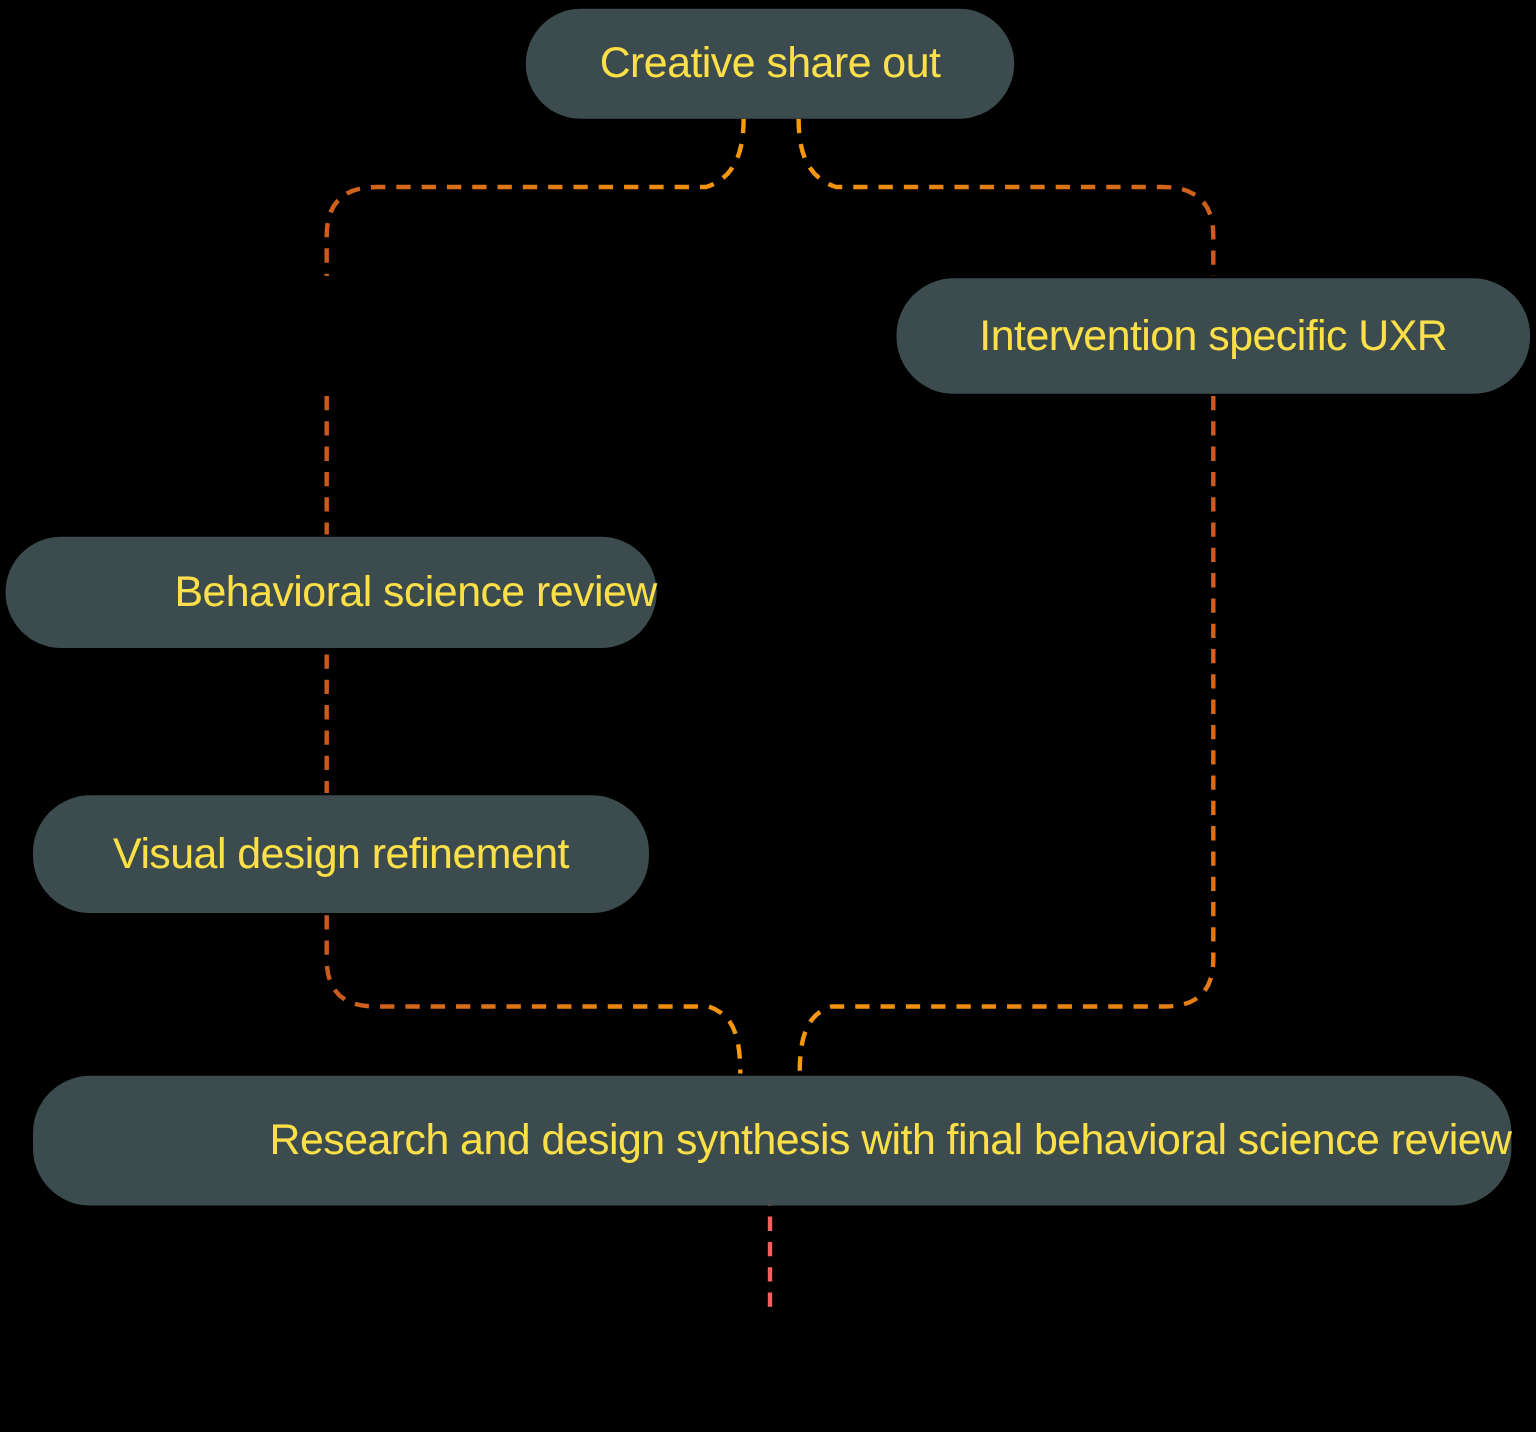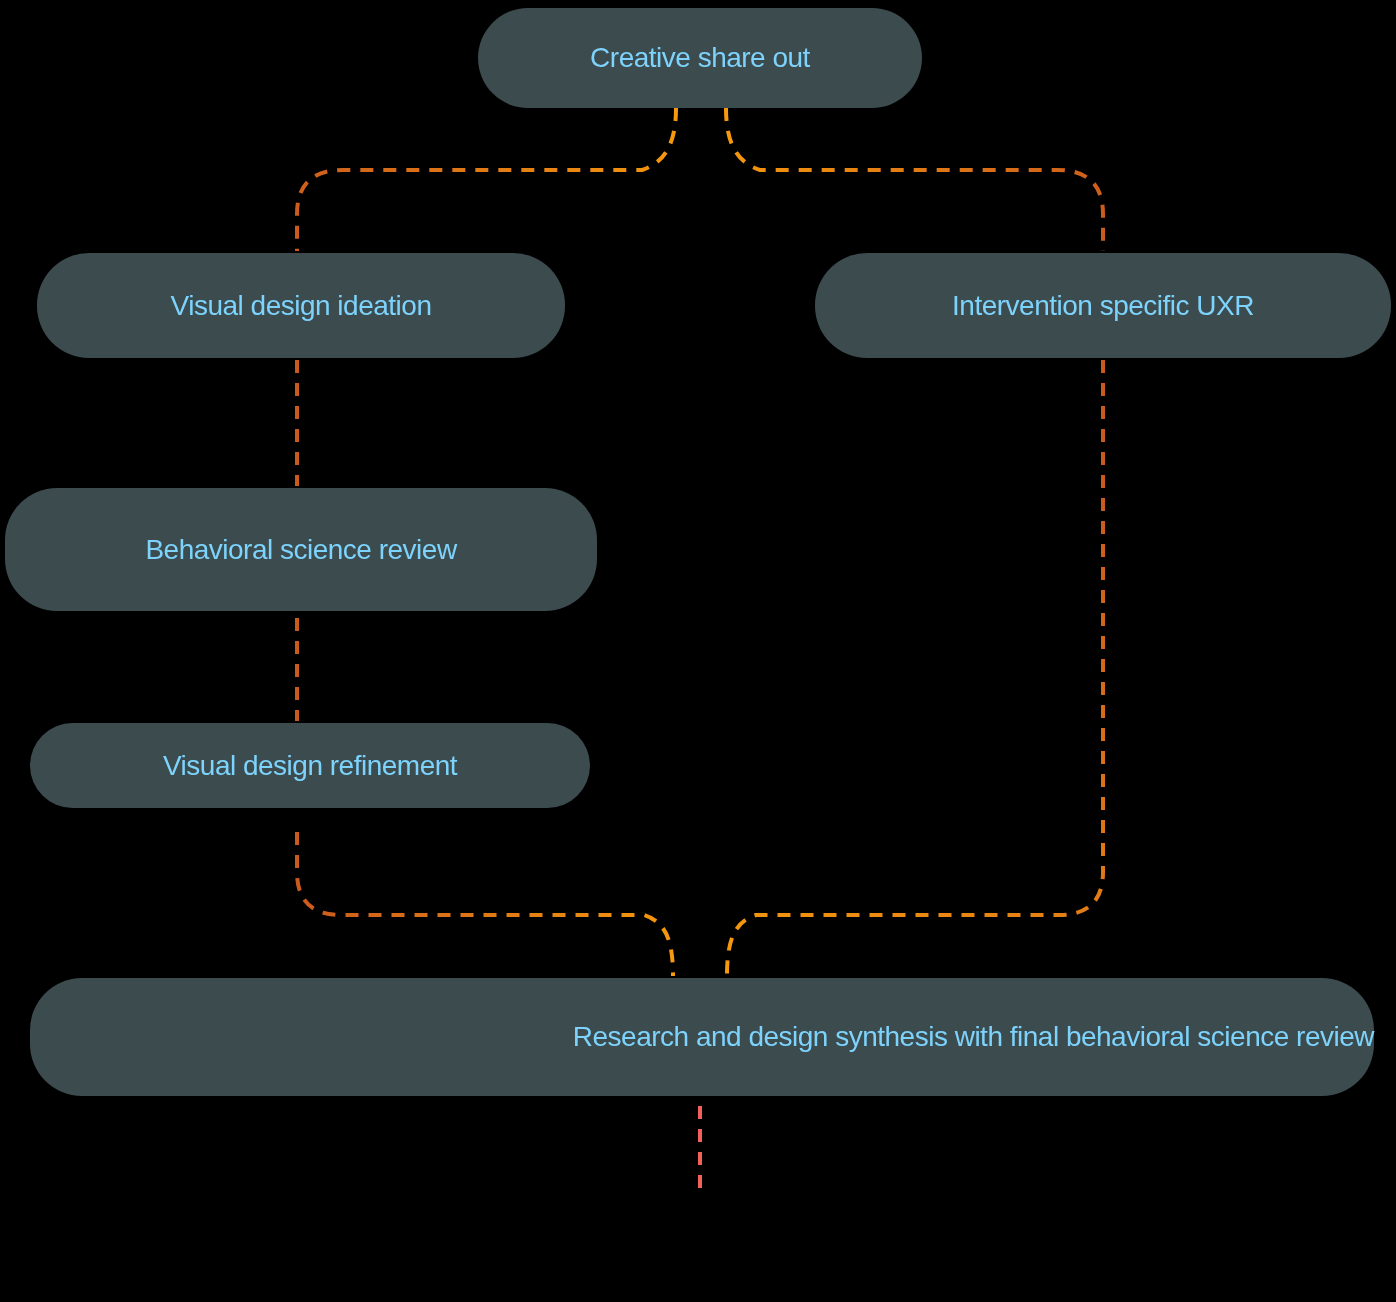--- a/index.html
+++ b/index.html
@@ -18,35 +18,35 @@
   #edges {
     position: absolute;
     left: 0;
     top: 0;
     z-index: 1;
   }
   .node {
     position: absolute;
     z-index: 2;
     background: #3C4B4E;
-    color: #7dd3fc;
+    color: #fde047;
     border-radius: 52px;
     display: flex;
     align-items: center;
     justify-content: center;
-    font-size: 28px;
+    font-size: 39px;
     letter-spacing: -0.5px;
     white-space: nowrap;
     text-align: center;
   }
   #node-creative   { left: 478px;  top: 8px;    width: 444px;  height: 100px; }
   #node-ideation   { left: 37px;   top: 253px;  width: 528px;  height: 105px; }
   #node-uxr        { left: 815px;  top: 253px;  width: 576px;  height: 105px; text-align: center; }
-  #node-behavioral { left: 5px;    top: 488px;  width: 592px;  height: 123px; }
-  #node-refinement { left: 30px;   top: 723px;  width: 560px;  height: 85px; }
+  #node-behavioral { left: 5px;    top: 488px;  width: 592px;  height: 101px; justify-content: flex-end; }
+  #node-refinement { left: 30px;   top: 723px;  width: 560px;  height: 107px; }
   #node-research   { left: 30px;   top: 978px;  width: 1344px; height: 118px; justify-content: flex-end; }
   #node-client     { left: 518px;  top: 1193px; width: 368px;  height: 105px; }
   .edge {
     fill: none;
     stroke-width: 4;
     stroke-dasharray: 13 10;
     stroke-linecap: butt;
   }
 </style>
 </head>
@@ -86,23 +86,20 @@
 
     <path class="edge" stroke="url(#gradBottomRight)" d="M 1103 360 L 1103 872 Q 1103 915 1059 915 L 756 915 C 734 922 727 941 727 976"></path>
 
     <path class="edge" d="M 700 1083 L 700 1192" stroke="#F4605B"></path>
   </svg>
 
   <div class="node" id="node-creative">
     <span>Creative share out</span>
   </div>
 
-  <div class="node" id="node-ideation">
-    <span>Visual design ideation</span>
-  </div>
 
   <div class="node" id="node-uxr">
     <span>Intervention specific UXR</span>
   </div>
 
   <div class="node" id="node-behavioral">
     <span>Behavioral science review</span>
   </div>
 
   <div class="node" id="node-refinement">

